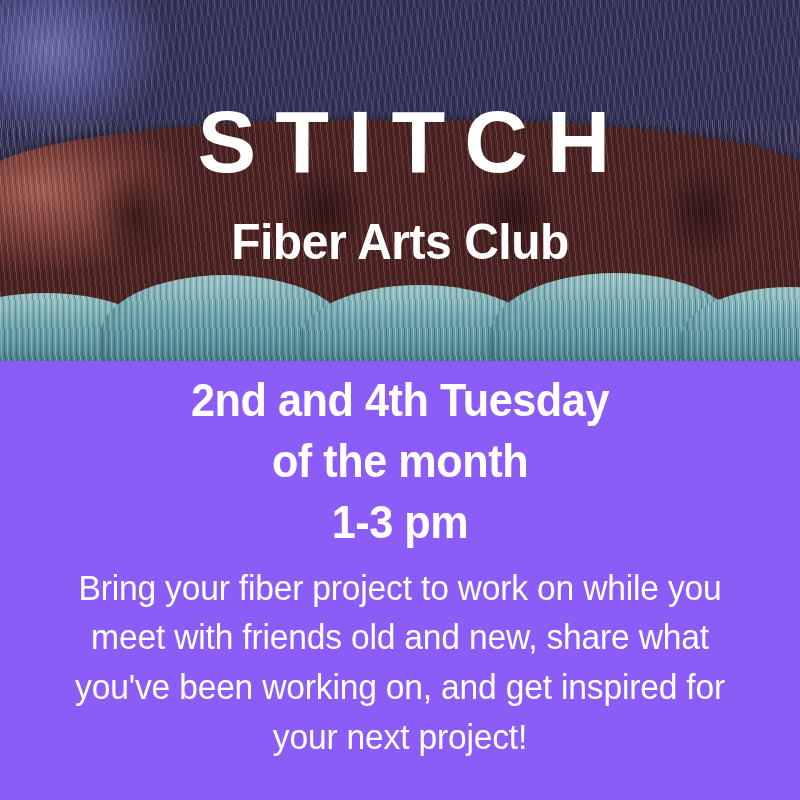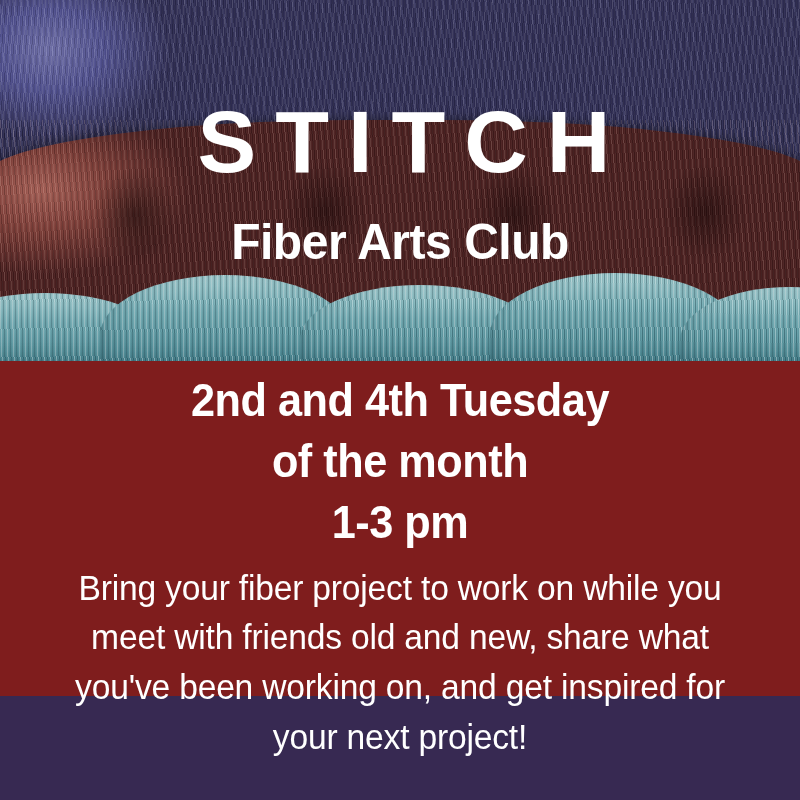--- a/index.html
+++ b/index.html
@@ -191,22 +191,22 @@
     white-space: nowrap;
     transform: scaleX(0.96);
   }
 
   
   .panel {
     position: absolute;
     left: 0;
     top: 361px;
     width: 800px;
-    height: 335px;
-    background: #7f1d1d;
+    height: 439px;
+    background: #8b5cf6;
   }
   .schedule {
     margin: 0;
     padding: 0;
     list-style: none;
     text-align: center;
     color: #ffffff;
     font-weight: bold;
     font-size: 46px;
     line-height: 1.33;

